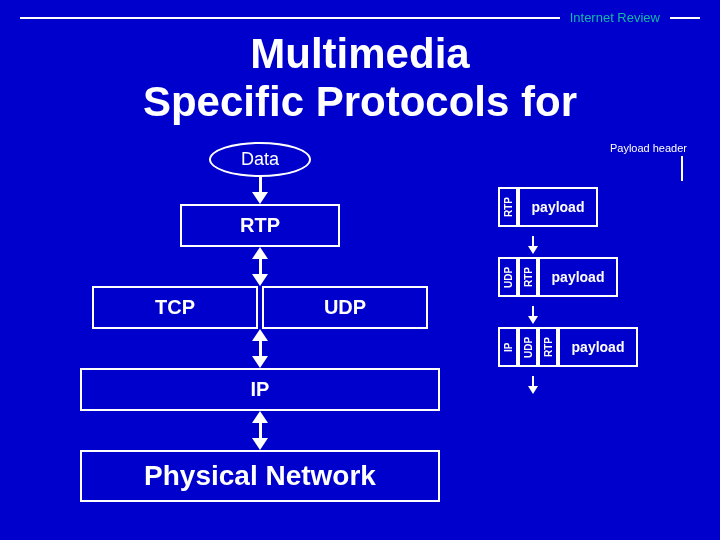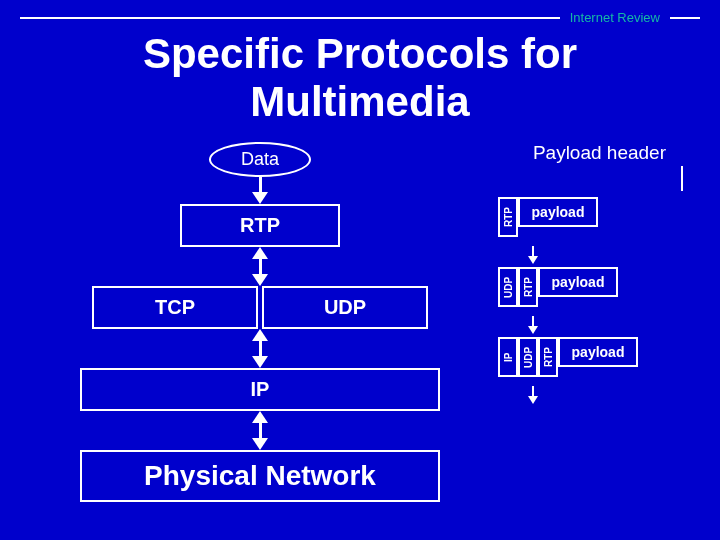--- a/index.html
+++ b/index.html
@@ -184,21 +184,21 @@
     .cell-ip {
       writing-mode: vertical-rl;
       text-orientation: mixed;
       transform: rotate(180deg);
       width: 20px;
       height: 40px;
       font-size: 10px;
     }
     .cell-payload {
       width: 80px;
-      height: 30px;
+      height: 40px;
       font-size: 14px;
     }
 
     
     .phys-box {
       font-size: 28px;
     }
 
     
     .r-arrow {
@@ -223,22 +223,22 @@
 </head>
 <body>
 
 <div class="header-line">
   <div class="header-line-left"></div>
   <span class="internet-review">Internet Review</span>
   <div class="header-line-right"></div>
 </div>
 
 <div class="title">
+  <div>Multimedia</div>
   <div>Specific Protocols for</div>
-  <div>Multimedia</div>
 </div>
 
 <div class="main-content">
 
   <div class="left-diagram">
 
     <div class="data-oval">Data</div>
 
     <div class="arrow-both">
       <div class="arrow-both-line"></div>
@@ -272,21 +272,21 @@
       <div class="arrow-both-head-down"></div>
     </div>
 
     <div class="proto-box phys-box">Physical Network</div>
 
   </div>
 
   <div class="right-diagram">
 
     <div style="width:100%; margin-bottom:6px;">
-      <div style="text-align:right; font-size:19px; margin-right:22px; margin-bottom:2px;">Payload header</div>
+      <div style="text-align:right; font-size:11px; margin-right:1px; margin-bottom:2px;">Payload header</div>
 
       <div style="display:flex; justify-content:flex-end; margin-right:5px;">
         <div style="width:2px; height:25px; background:white;"></div>
       </div>
     </div>
 
     <div class="payload-row">
       <div class="payload-cell cell-rtp">RTP</div>
       <div class="payload-cell cell-payload">payload</div>
     </div>

